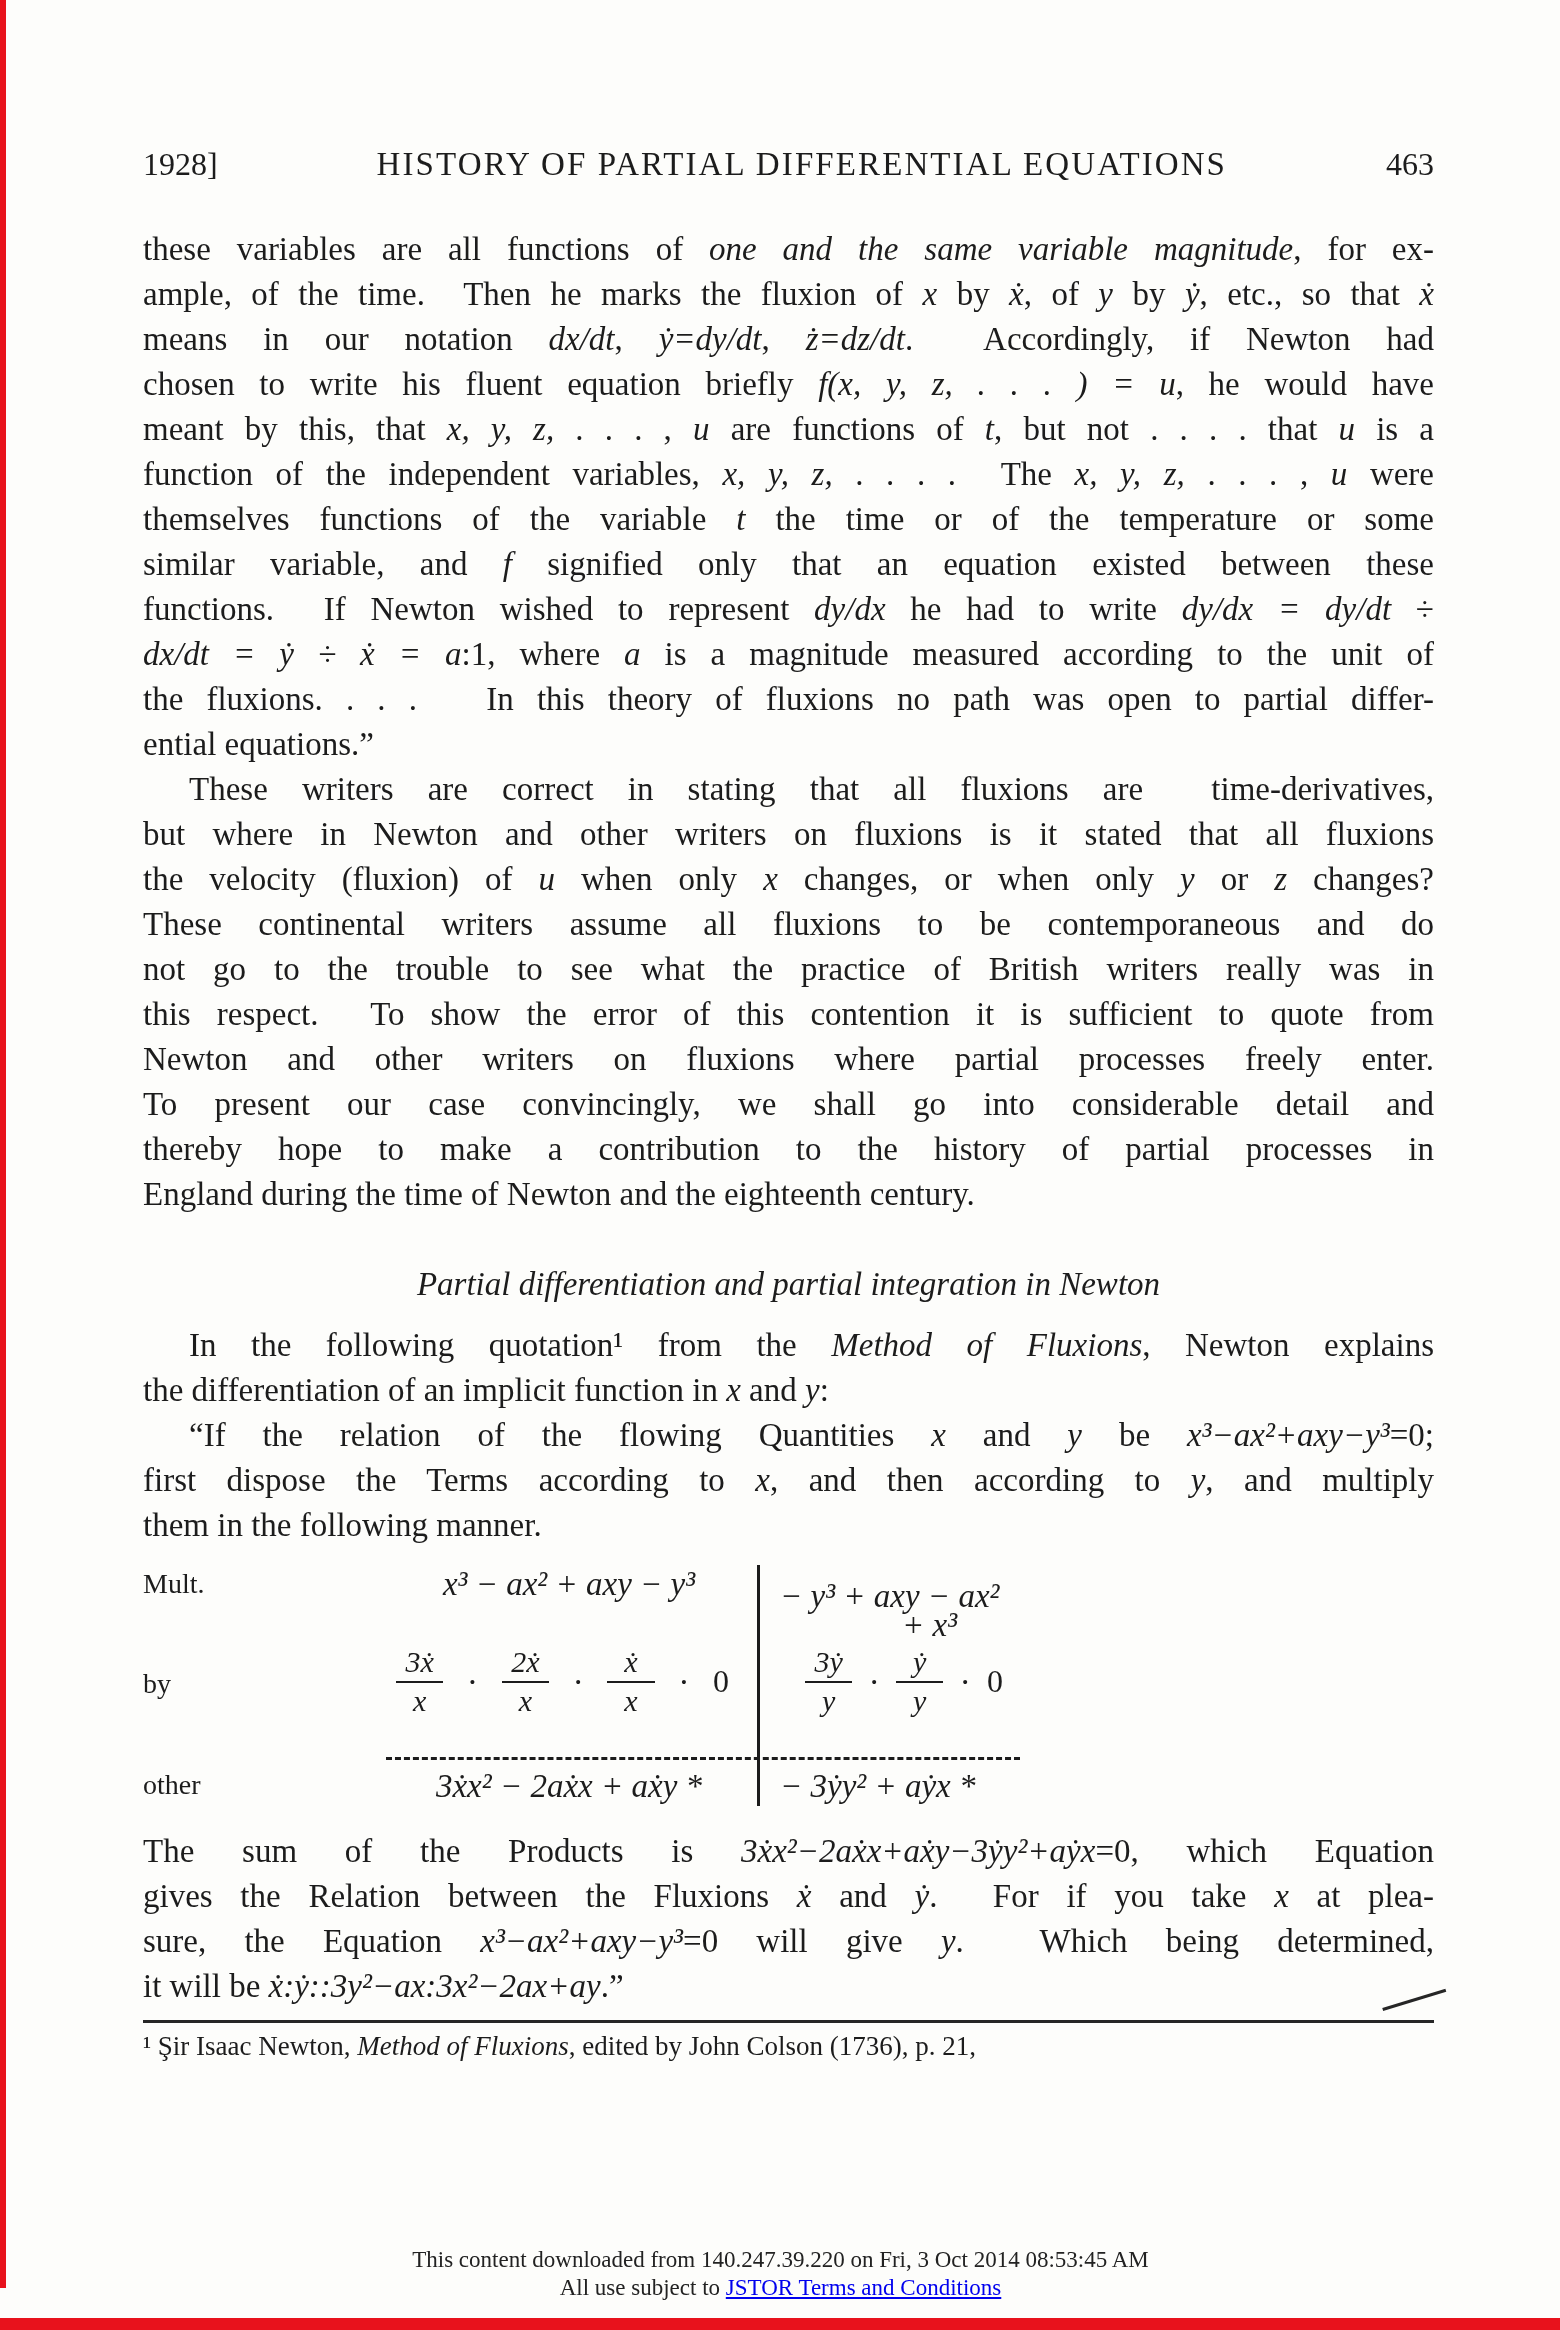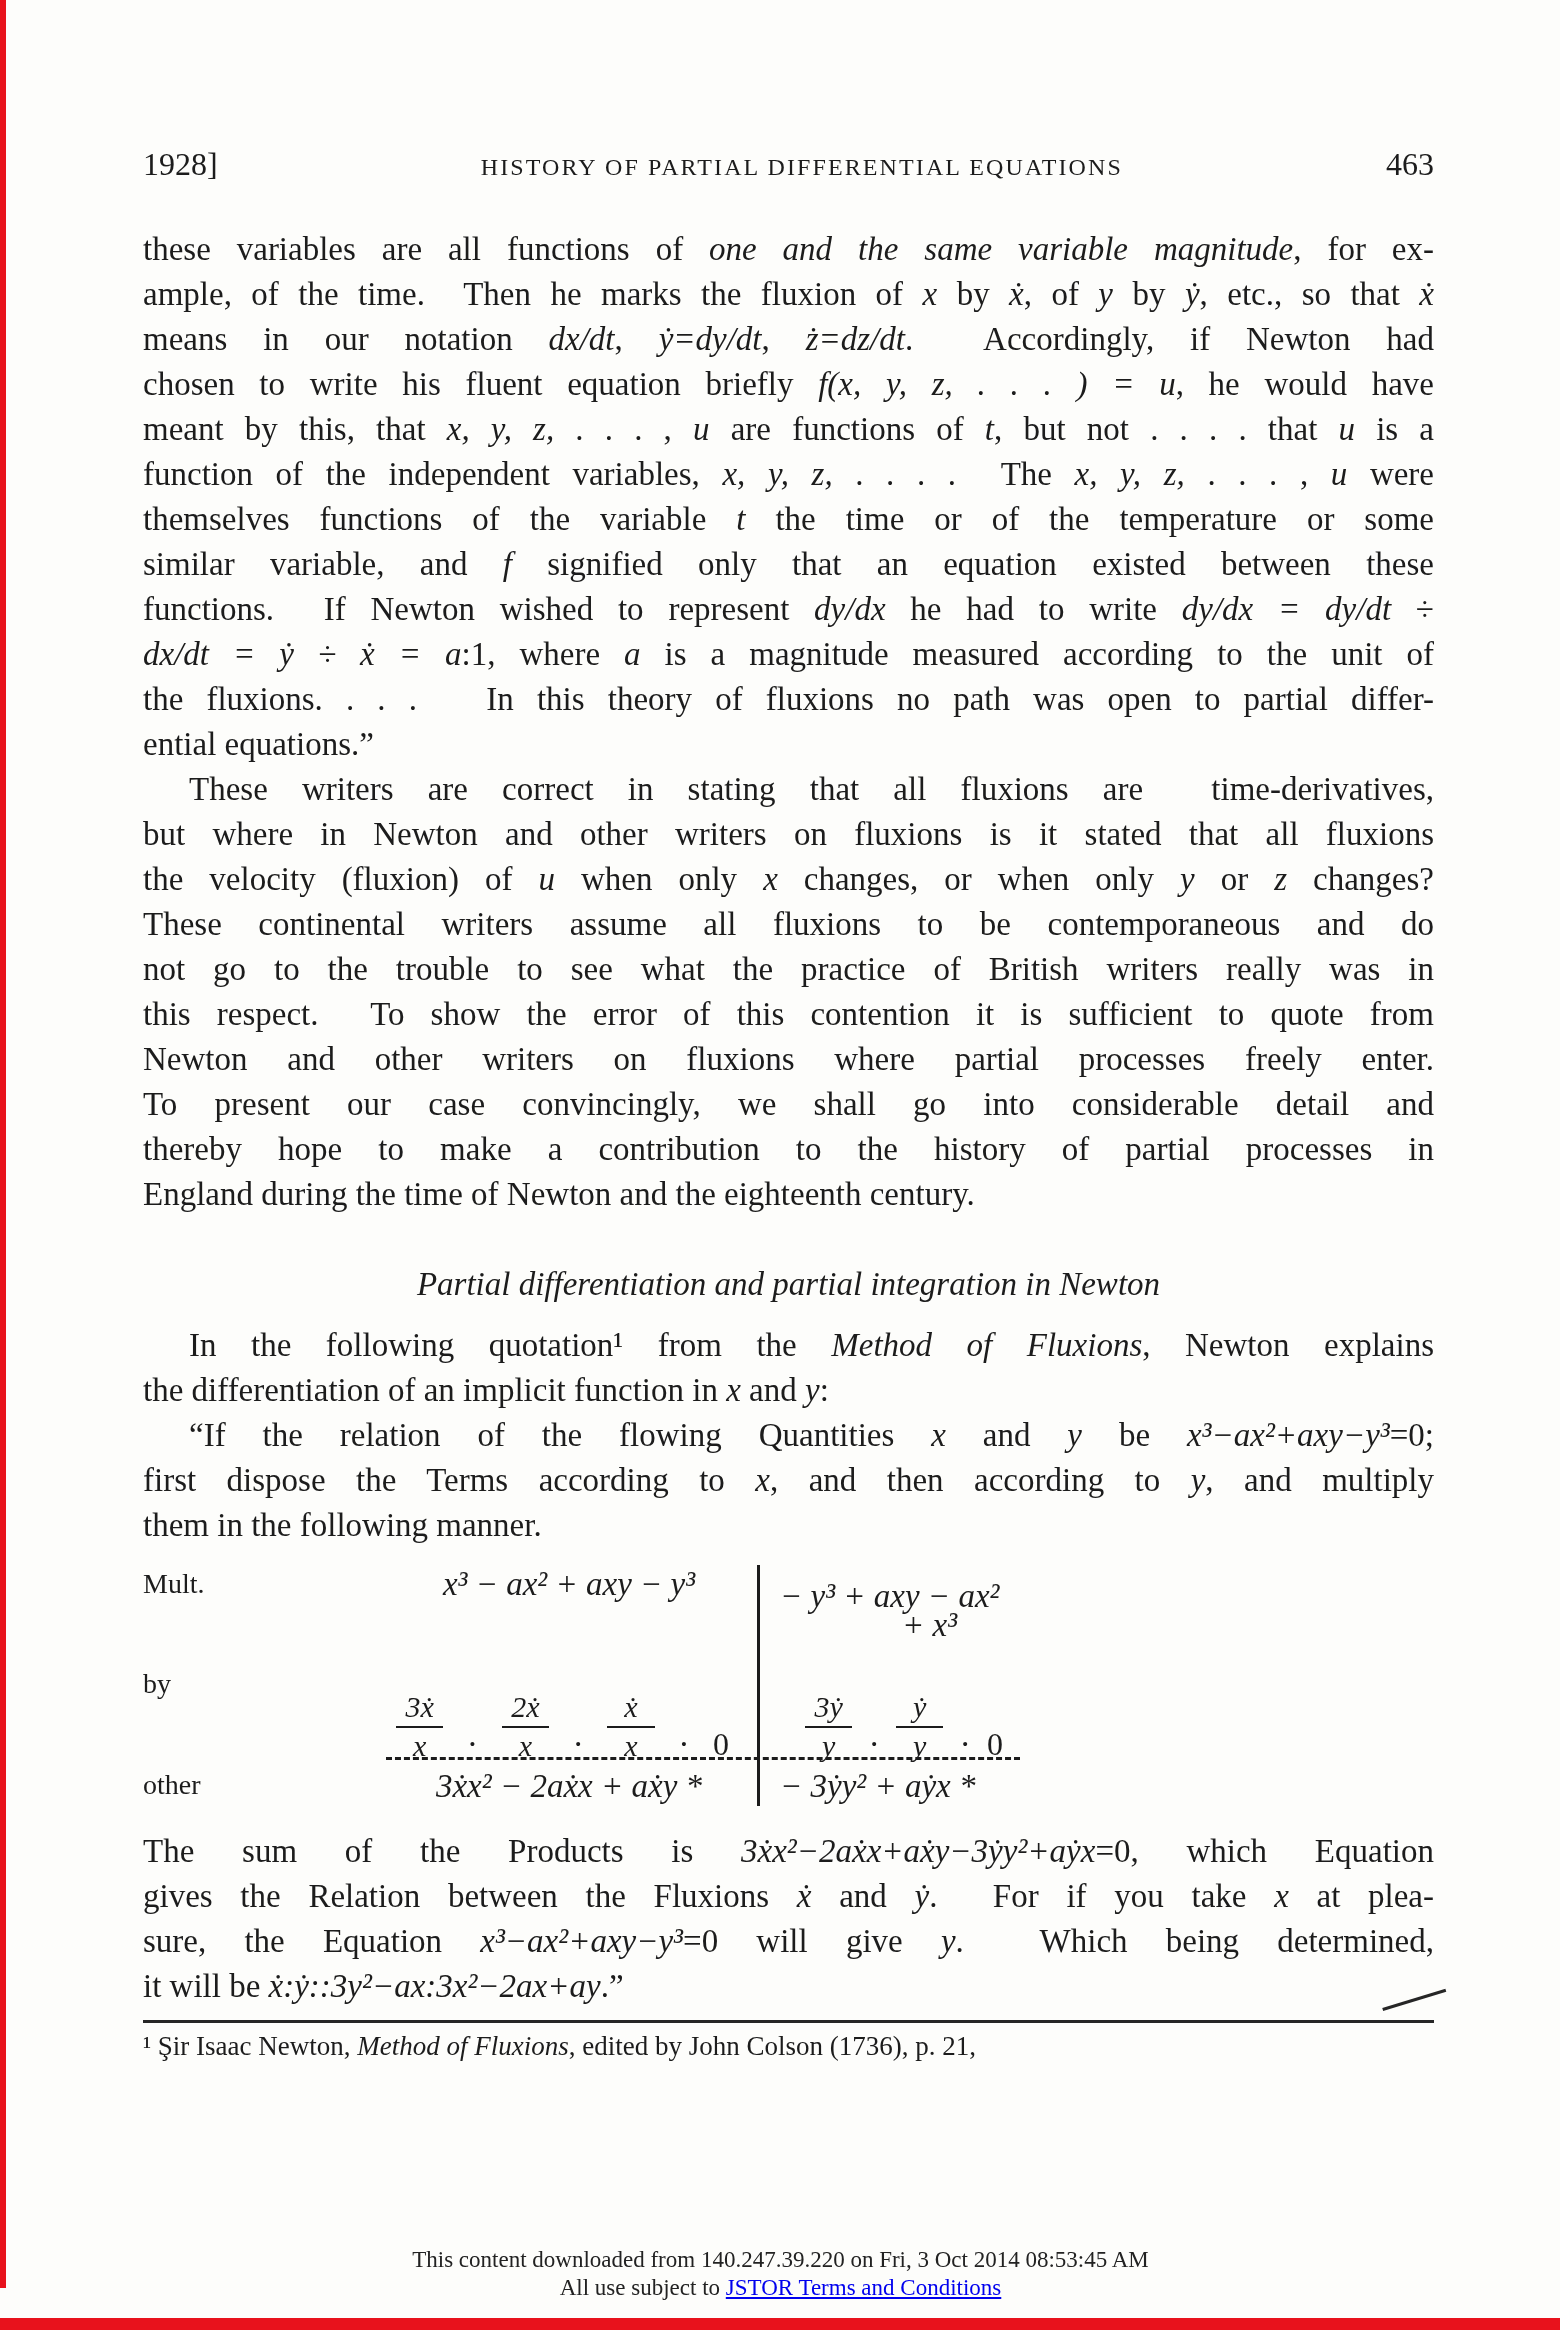--- a/index.html
+++ b/index.html
@@ -16,21 +16,21 @@
   .stripe-bottom{position:absolute;left:0;top:2318px;width:1561px;height:12.7px;background:#e8121c;}
 
   .column{
     position:absolute;left:143px;top:0;width:1291px;
   }
   .pg-header{
     display:flex;align-items:baseline;justify-content:space-between;
     padding-top:142px;height:45px;line-height:45px;margin-bottom:40px;
   }
   .pg-year{font-size:32px;}
-  .pg-title{font-size:24px;letter-spacing:2.1px;}
+  .pg-title{font-size:33px;letter-spacing:2.1px;}
   .pg-num{font-size:32px;}
 
   .para{margin:0;}
   .line{
     display:block;height:45px;line-height:45px;
     font-size:33px;white-space:pre-wrap;
     text-align:justify;text-align-last:justify;
   }
   .line.nj{text-align:left;text-align-last:left;}
   .line.ind{padding-left:46px;}
@@ -47,21 +47,21 @@
   .fx-label{position:absolute;left:0;font-size:28px;}
   .fx-lbl-mult{top:0;line-height:42px;}
   .fx-lbl-by{top:100px;line-height:42px;}
   .fx-lbl-makes{top:201px;line-height:42px;}
   .fx-expr{position:absolute;font-style:italic;white-space:pre;}
   .fx-mult-left{left:253px;top:0;width:346px;text-align:center;line-height:42px;}
   .fx-mult-right{left:637px;top:0;line-height:42px;margin-top:12px;}
   .fx-carry{left:759px;top:42px;line-height:40px;}
   .fx-makes-left{left:253px;top:202px;width:346px;text-align:center;line-height:42px;}
   .fx-makes-right{left:637px;top:202px;line-height:42px;}
-  .fx-byrow{position:absolute;top:83px;display:flex;justify-content:space-between;align-items:flex-end;margin-top:45px;}
+  .fx-byrow{position:absolute;top:83px;display:flex;justify-content:space-between;align-items:center;}
   .fx-by-left{left:253px;width:333px;}
   .fx-by-right{left:662px;width:198px;}
   .frac{display:inline-flex;flex-direction:column;align-items:center;font-style:italic;font-size:30px;line-height:1.08;}
   .frac .num{border-bottom:2.5px solid #1c1c1c;min-width:39px;text-align:center;padding:0 4.2px 2.5px;}
   .frac .den{padding-top:2.5px;}
   .fdot{font-size:34px;padding:0 1.7px;}
   .fx-zero{font-style:normal;font-size:32px;}
   .fx-vbar{position:absolute;left:614px;top:1.7px;width:2.5px;height:241px;background:#1c1c1c;}
   .fx-dash{position:absolute;left:243px;top:194px;width:634px;border-top:3.4px dashed #1c1c1c;}
 

